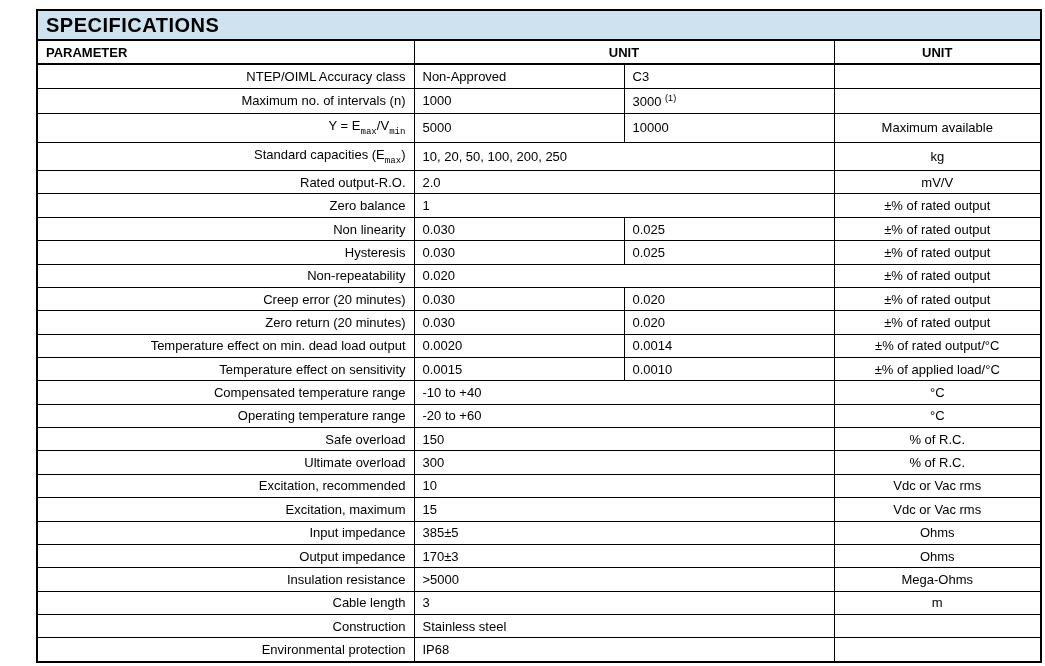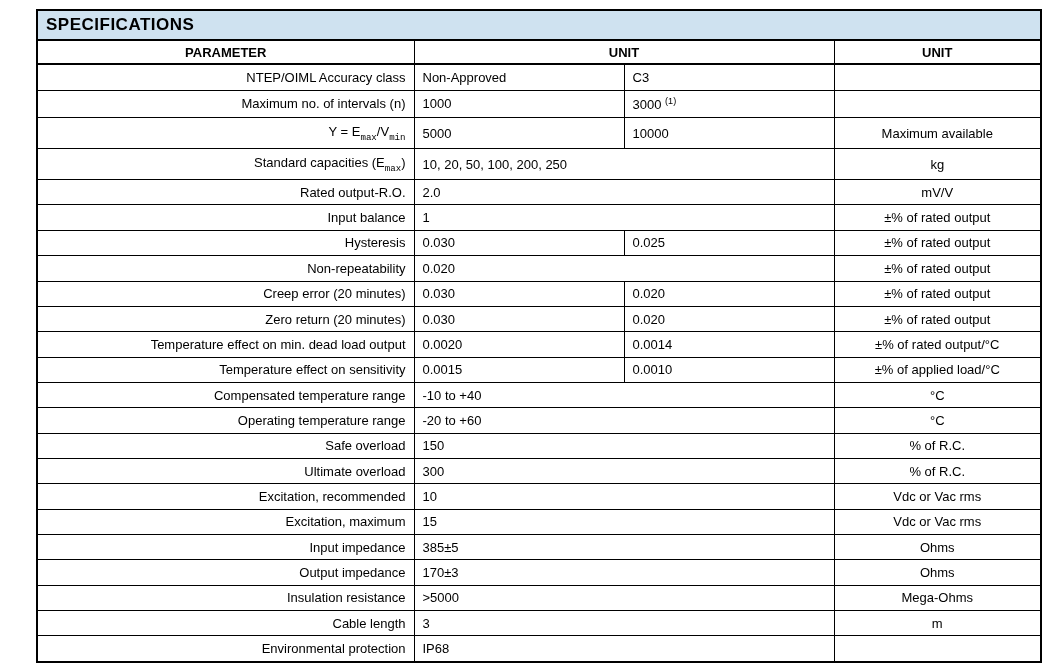--- a/index.html
+++ b/index.html
@@ -32,29 +32,29 @@
     border: 1px solid #000;
     font-size: 13px;
     padding: 0 8px;
     white-space: nowrap;
     overflow: hidden;
     vertical-align: middle;
   }
   tr.title-row td {
     height: 28px;
     background: #cfe2f0;
-    font-size: 17px;
+    font-size: 20px;
     font-weight: bold;
     letter-spacing: 0.5px;
     text-align: left;
     border-bottom: 2px solid #000;
   }
   tr.header-row th {
     font-weight: bold;
-    text-align: center;
+    text-align: left;
     border-bottom: 2px solid #000;
     height: 22px;
   }
   tr.header-row th.center { text-align: center; }
   td.param { text-align: right; }
   td.val   { text-align: left; }
   td.unit  { text-align: center; }
   .sub {
     font-size: 70%;
     vertical-align: sub;
@@ -107,22 +107,28 @@
           <td class="param">Standard capacities (E<span class="sub">max</span>)</td>
           <td colspan="2" class="val">10, 20, 50, 100, 200, 250</td>
           <td class="unit">kg</td>
         </tr>
         <tr>
           <td class="param">Rated output-R.O.</td>
           <td colspan="2" class="val">2.0</td>
           <td class="unit">mV/V</td>
         </tr>
         <tr>
-          <td class="param">Input balance</td>
+          <td class="param">Zero balance</td>
           <td colspan="2" class="val">1</td>
+          <td class="unit">±% of rated output</td>
+        </tr>
+        <tr>
+          <td class="param">Non linearity</td>
+          <td class="val">0.030</td>
+          <td class="val">0.025</td>
           <td class="unit">±% of rated output</td>
         </tr>
         <tr>
           <td class="param">Hysteresis</td>
           <td class="val">0.030</td>
           <td class="val">0.025</td>
           <td class="unit">±% of rated output</td>
         </tr>
         <tr>
           <td class="param">Non-repeatability</td>
@@ -195,20 +201,25 @@
         </tr>
         <tr>
           <td class="param">Insulation resistance</td>
           <td colspan="2" class="val">&gt;5000</td>
           <td class="unit">Mega-Ohms</td>
         </tr>
         <tr>
           <td class="param">Cable length</td>
           <td colspan="2" class="val">3</td>
           <td class="unit">m</td>
+        </tr>
+        <tr>
+          <td class="param">Construction</td>
+          <td colspan="2" class="val">Stainless steel</td>
+          <td class="unit"></td>
         </tr>
         <tr>
           <td class="param">Environmental protection</td>
           <td colspan="2" class="val">IP68</td>
           <td class="unit"></td>
         </tr>
       </tbody>
   </table>
 </div>
 

